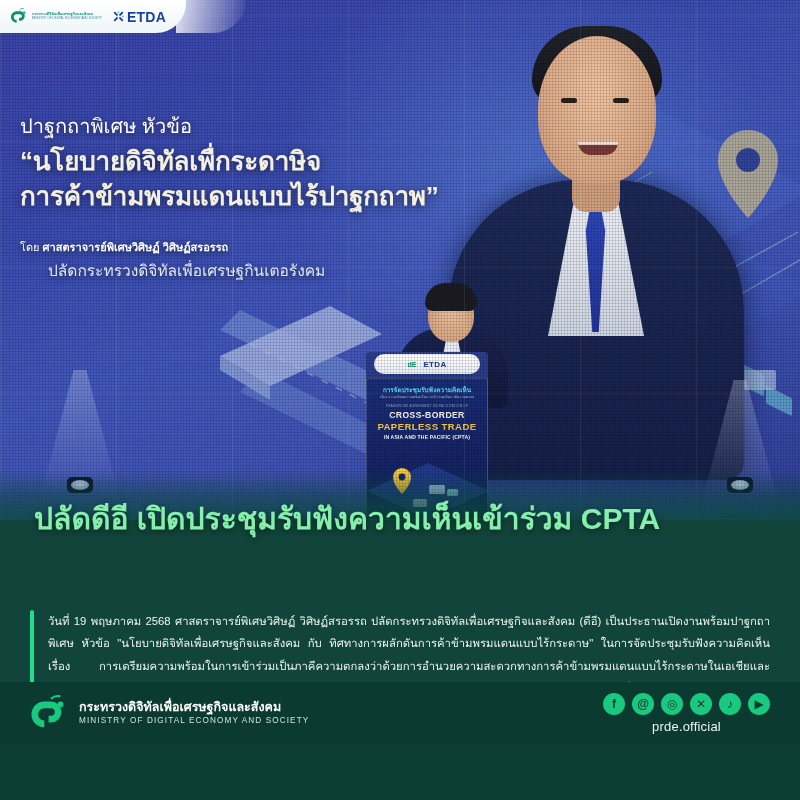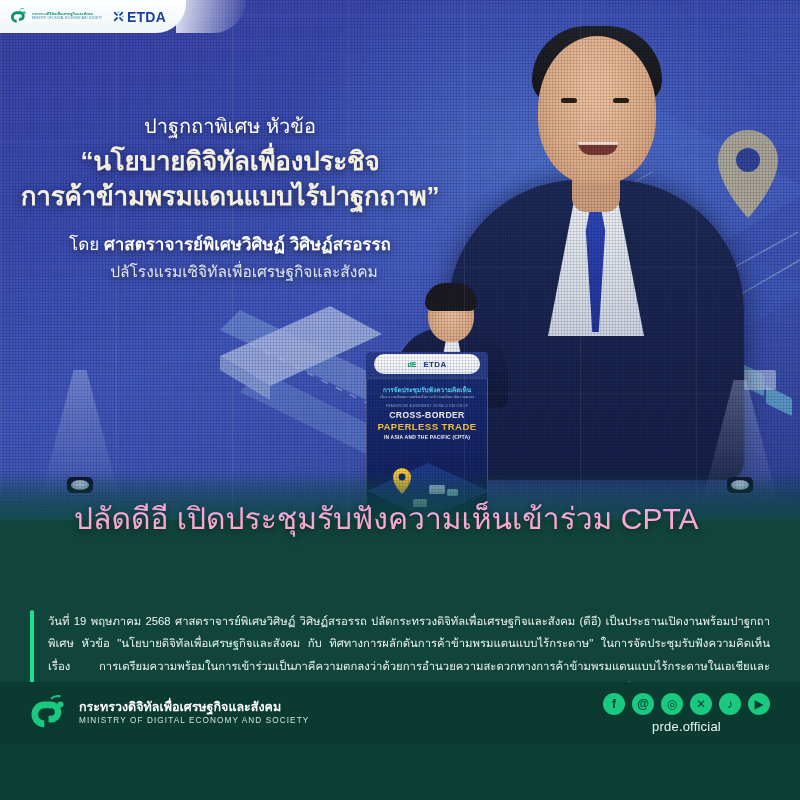--- a/index.html
+++ b/index.html
@@ -177,53 +177,52 @@
   .logo-mdes { display: flex; align-items: center; gap: 3px; }
   .mdes-mark { width: 19px; height: 19px; }
   .mdes-txt { line-height: 1.05; }
   .mdes-th { font-size: 3.6px; color: #0f8f6a; font-weight: 700; letter-spacing: .1px; white-space: nowrap; }
   .mdes-en { font-size: 2.9px; color: #2b7fa8; letter-spacing: .1px; white-space: nowrap; }
   .logo-etda { display: flex; align-items: center; gap: 2px; }
   .etda-x { width: 13px; height: 13px; }
   .etda-word { font-size: 14px; font-weight: 700; color: #1c3fa2; letter-spacing: .2px; }
 
   
-  .title-block { position: absolute; left: 20px; top: 110px; width: 420px; z-index: 4; text-align: center; }
+  .title-block { position: absolute; left: 20px; top: 110px; width: 420px; z-index: 4; }
   .t-kicker {
     font-size: 20px; color: #ffffff; font-weight: 400;
     text-shadow: 0 2px 7px rgba(0,0,0,.45);
     margin-bottom: 2px;
   }
   .t-main {
     font-size: 26px; font-weight: 700; line-height: 1.34;
     color: #f3f0df;
     text-shadow: 0 2px 9px rgba(0,0,0,.5);
     letter-spacing: -.2px;
   }
   .t-by {
-    margin-top: 16px; font-size: 17px; color: #ffffff;
+    margin-top: 24px; font-size: 11px; color: #ffffff;
     text-shadow: 0 2px 7px rgba(0,0,0,.5);
   }
   .t-by b { font-weight: 700; }
   .t-role {
     margin-top: 2px; font-size: 15.5px; color: #dfe6f5; padding-left: 28px;
     text-shadow: 0 2px 7px rgba(0,0,0,.5);
   }
 
   
   .headline {
     position: absolute; left: 0; top: 500px; width: 800px; z-index: 7;
     padding: 0 34px;
   }
   .hl-line {
-    font-size: 30px; font-weight: 400; line-height: 1.28;
-    color: #f9a8d4;
+    font-size: 30px; font-weight: 700; line-height: 1.28;
+    color: #86efac;
     text-shadow: 0 2px 6px rgba(0,0,0,.45);
     white-space: nowrap;
-    margin-left: 40px;
   }
   .hl-line.second { font-size: 29px; }
 
   
   .bodywrap {
     position: absolute; left: 0; top: 600px; width: 800px; height: 140px;
     z-index: 7; padding: 10px 30px 0 30px; display: flex; gap: 14px;
   }
   .accent-bar {
     width: 4px; height: 102px; background: #1ee08c; border-radius: 2px; flex: none;
@@ -389,26 +388,26 @@
         <circle cx="12" cy="12" r="2.6" fill="#ffffff"></circle>
         <circle cx="12" cy="4" r="1.7" fill="#4dc8e8"></circle>
         <circle cx="20" cy="12" r="1.7" fill="#4dc8e8"></circle>
       </svg>
       <span class="etda-word">ETDA</span>
     </div>
   </div>
 
   <div class="title-block">
     <div class="t-kicker">ปาฐกถาพิเศษ หัวข้อ</div>
-    <div class="t-main">“นโยบายดิจิทัลเพื่องประชิจ</div>
+    <div class="t-main">“นโยบายดิจิทัลเพื่กระดาษิจ</div>
     <div class="t-main">การค้าข้ามพรมแดนแบบไร้ปาฐกถาพ”</div>
     <div class="t-by">
       <span>โดย </span><b>ศาสตราจารย์พิเศษวิศิษฏ์ วิศิษฏ์สรอรรถ</b>
     </div>
-    <div class="t-role">ปลัโรงแรมเซิจิทัลเพื่อเศรษฐกิจและสังคม</div>
+    <div class="t-role">ปลัดกระทรวงดิจิทัลเพื่อเศรษฐกินเตอรังคม</div>
   </div>
 
   <div class="headline">
     <div class="hl-line">ปลัดดีอี เปิดประชุมรับฟังความเห็นเข้าร่วม CPTA</div>
   </div>
 
   <div class="bodywrap">
     <div class="accent-bar"></div>
     <div class="bodytext">วันที่ 19 พฤษภาคม 2568 ศาสตราจารย์พิเศษวิศิษฏ์ วิศิษฏ์สรอรรถ ปลัดกระทรวงดิจิทัลเพื่อเศรษฐกิจและสังคม (ดีอี) เป็นประธานเปิดงานพร้อมปาฐกถาพิเศษ หัวข้อ "นโยบายดิจิทัลเพื่อเศรษฐกิจและสังคม กับ ทิศทางการผลักดันการค้าข้ามพรมแดนแบบไร้กระดาษ" ในการจัดประชุมรับฟังความคิดเห็น เรื่อง การเตรียมความพร้อมในการเข้าร่วมเป็นภาคีความตกลงว่าด้วยการอำนวยความสะดวกทางการค้าข้ามพรมแดนแบบไร้กระดาษในเอเชียและแปซิฟิก Framework Agreement on Facilitation of Cross-border Paperless Trade in Asia and the Pacific (CPTA) ภายใต้ UNESCAP ณ ห้องประชุมวายุภักษ์ ชั้น 5 โรงแรมเซ็นทาราไลฟ์ ศูนย์ราชการและคอนเวนชันเซ็นเตอร์ แจ้งวัฒนะ กรุงเทพฯ</div>
   </div>

